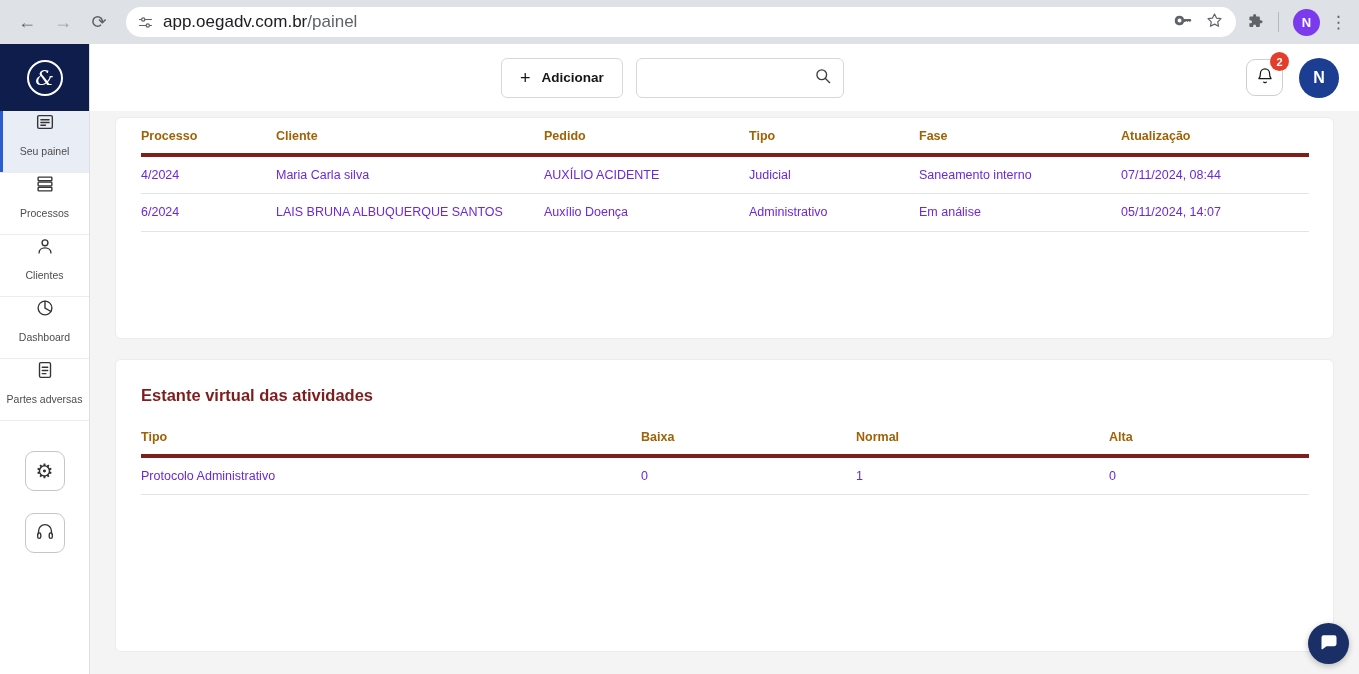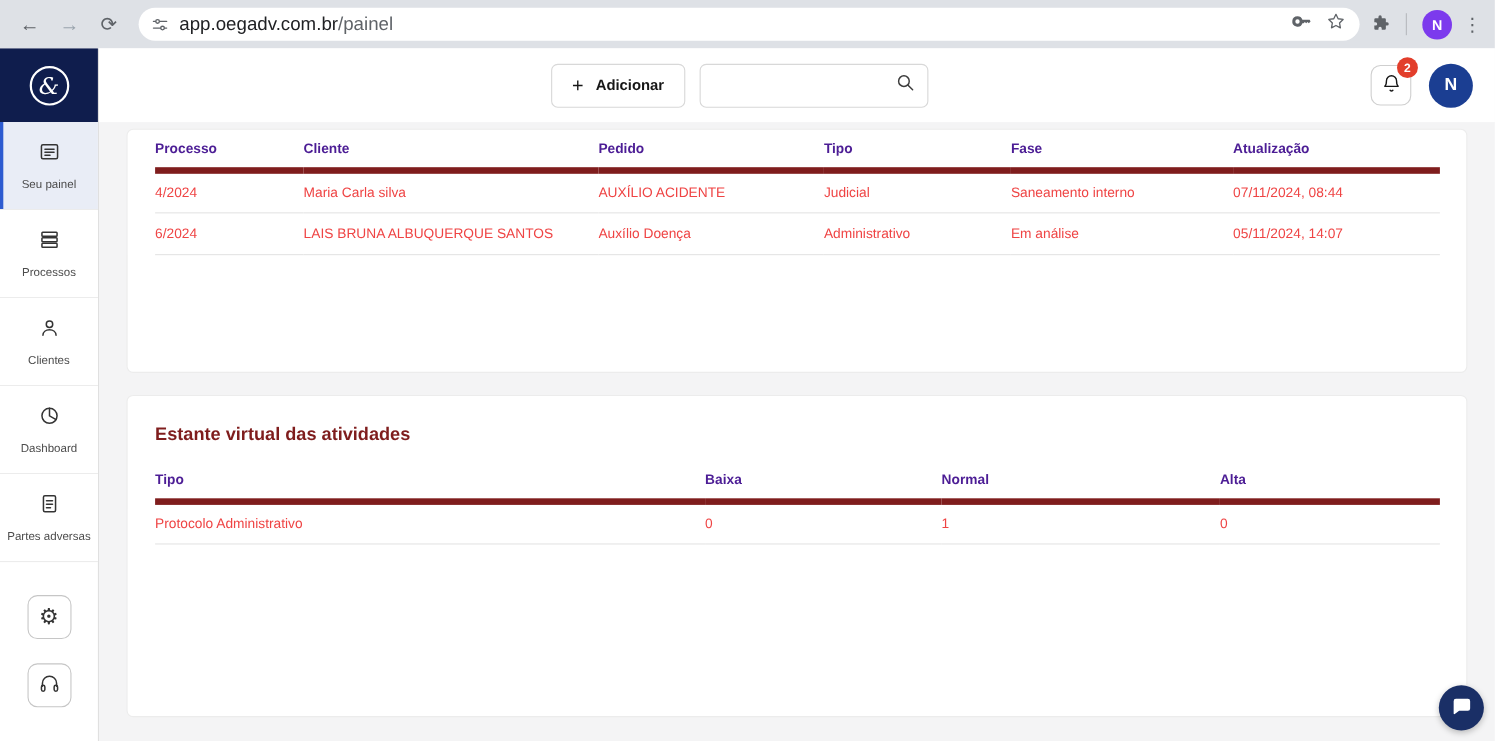--- a/index.html
+++ b/index.html
@@ -52,22 +52,22 @@
   .logo {
     height: 67px; background: #0f1d4d;
     display: flex; align-items: center; justify-content: center;
   }
   .logo-mark {
     width: 36px; height: 36px; border: 2px solid #ffffff; border-radius: 50%;
     color: #ffffff; display: flex; align-items: center; justify-content: center;
     font-family: "DejaVu Serif", serif; font-style: italic; font-size: 21px;
   }
   .nav-item {
-    height: 80px; display: flex; flex-direction: column;
-    align-items: center; justify-content: center; gap: 8px;
+    height: 62px; display: flex; flex-direction: column;
+    align-items: center; justify-content: flex-start; gap: 8px;
     border-bottom: 1px solid #ececec; cursor: pointer; background: #ffffff;
   }
   .nav-item.active { background: #e9edf6; box-shadow: inset 3px 0 0 #2d5bd0; }
   .nav-label { font-size: 10.5px; color: #4c4c4c; white-space: nowrap; }
   .sidebar-tools {
     margin-top: 30px; display: flex; flex-direction: column;
     align-items: center; gap: 22px;
   }
   .tool-btn {
     width: 40px; height: 40px; border: 1px solid #c6c6c6; border-radius: 9px;
@@ -120,26 +120,26 @@
   .card { background: #ffffff; border: 1px solid #ececec; border-radius: 6px; }
   .card-processes { height: 222px; margin-bottom: 20px; overflow: hidden; }
   .card-activities { height: 293px; overflow: hidden; }
   .card-title { font-size: 16.5px; font-weight: 700; color: #7f1d1d; padding: 26px 25px 14px; }
 
   table.tbl {
     border-collapse: collapse; table-layout: fixed;
     width: calc(100% - 50px); margin: 0 25px;
   }
   table.tbl th {
-    text-align: left; font-size: 12.5px; font-weight: 700; color: #4c1d95;
-    height: 37px; border-bottom: 6px solid #7f1d1d; vertical-align: middle;
+    text-align: left; font-size: 12.5px; font-weight: 700; color: #a16207;
+    height: 37px; border-bottom: 4px solid #7f1d1d; vertical-align: middle;
     white-space: nowrap; overflow: hidden; margin-left: 44px;
   }
   table.tbl td {
-    font-size: 12.5px; color: #ef4444;
+    font-size: 12.5px; color: #6d28d9;
     height: 38px; border-bottom: 1px solid #e4e4e4; vertical-align: middle;
     white-space: nowrap; overflow: hidden;
   }
   tr.data-row { cursor: pointer; }
 
   
   .chat-fab {
     position: absolute; right: 10px; bottom: 10px;
     width: 41px; height: 41px; border-radius: 50%; background: #1a2f66;
     display: flex; align-items: center; justify-content: center;

